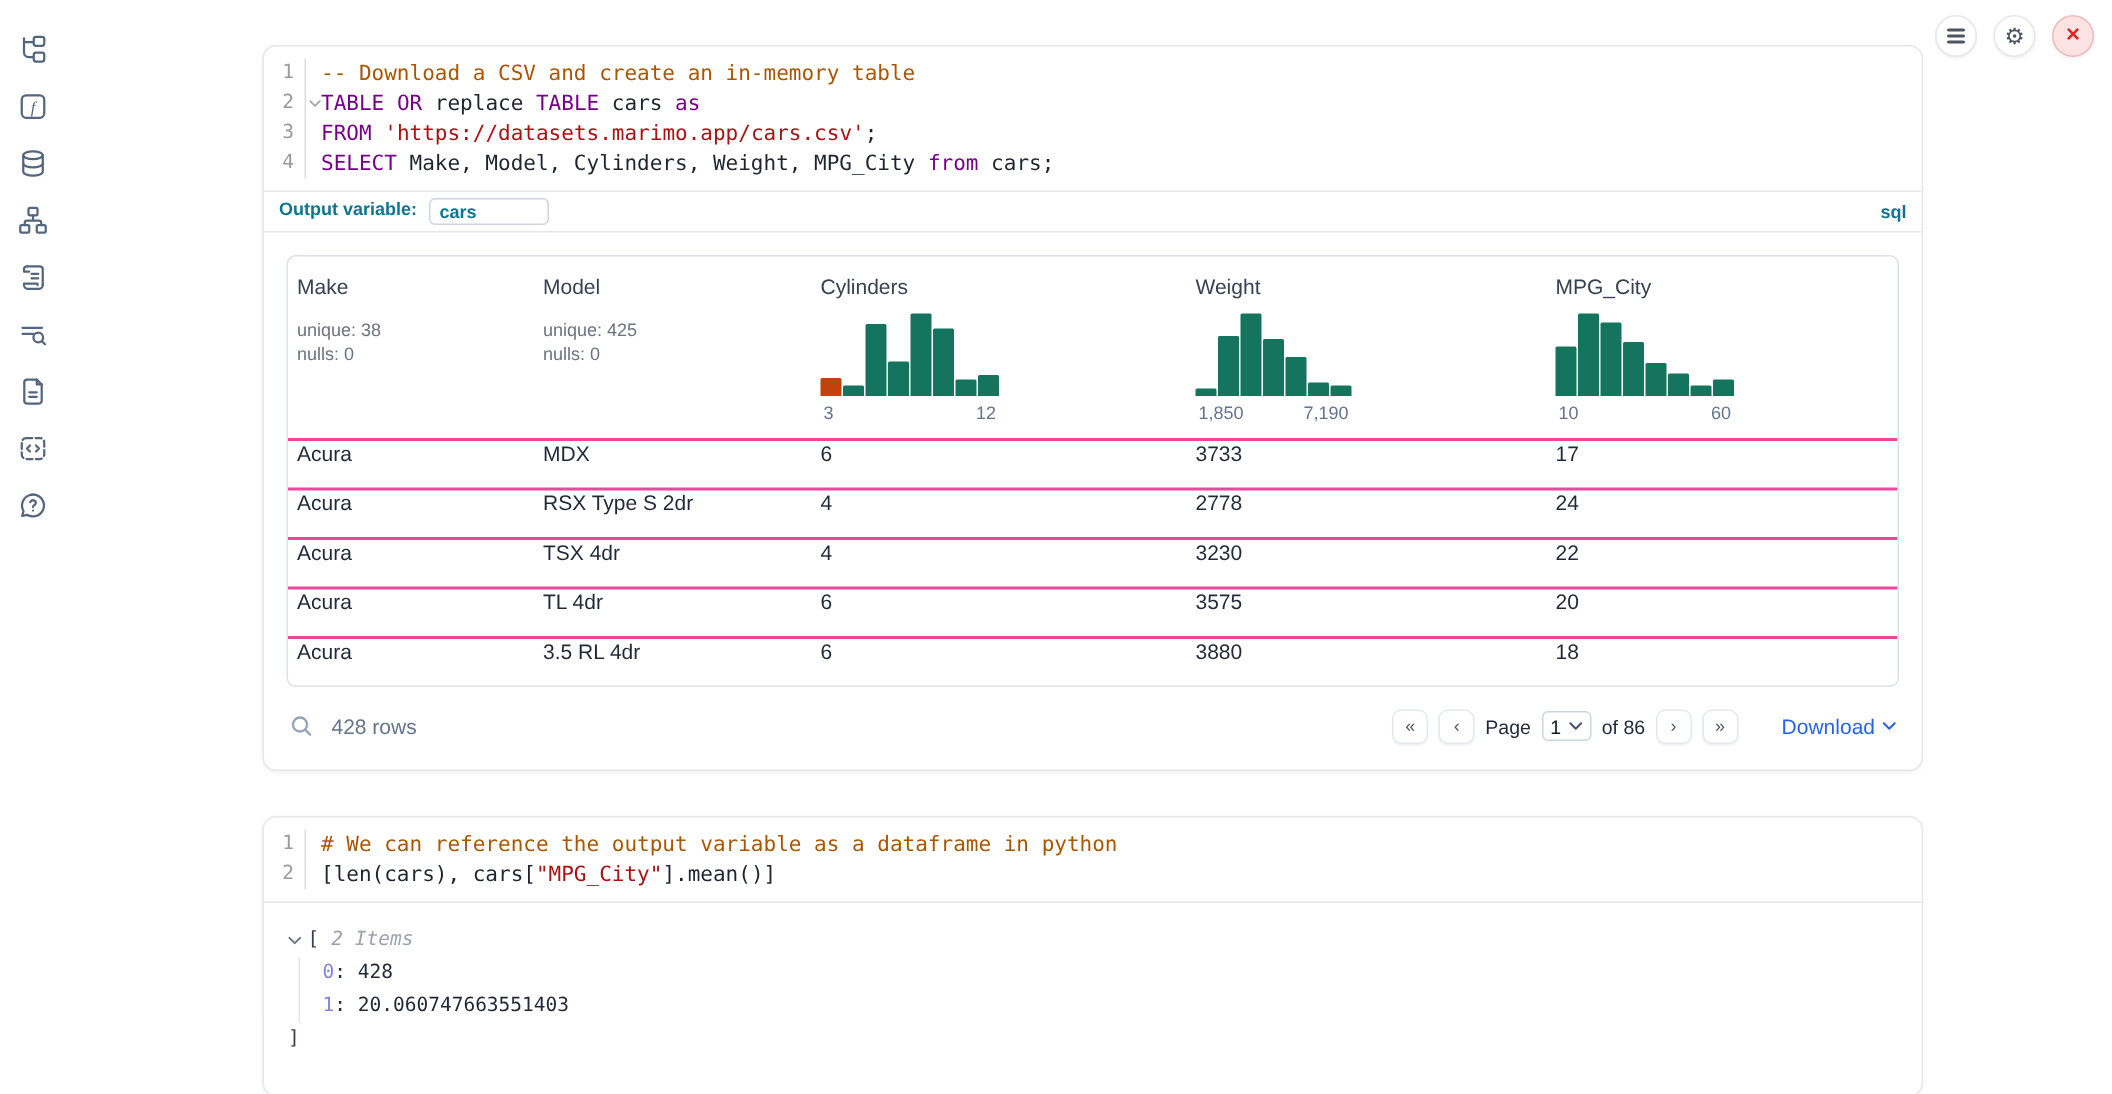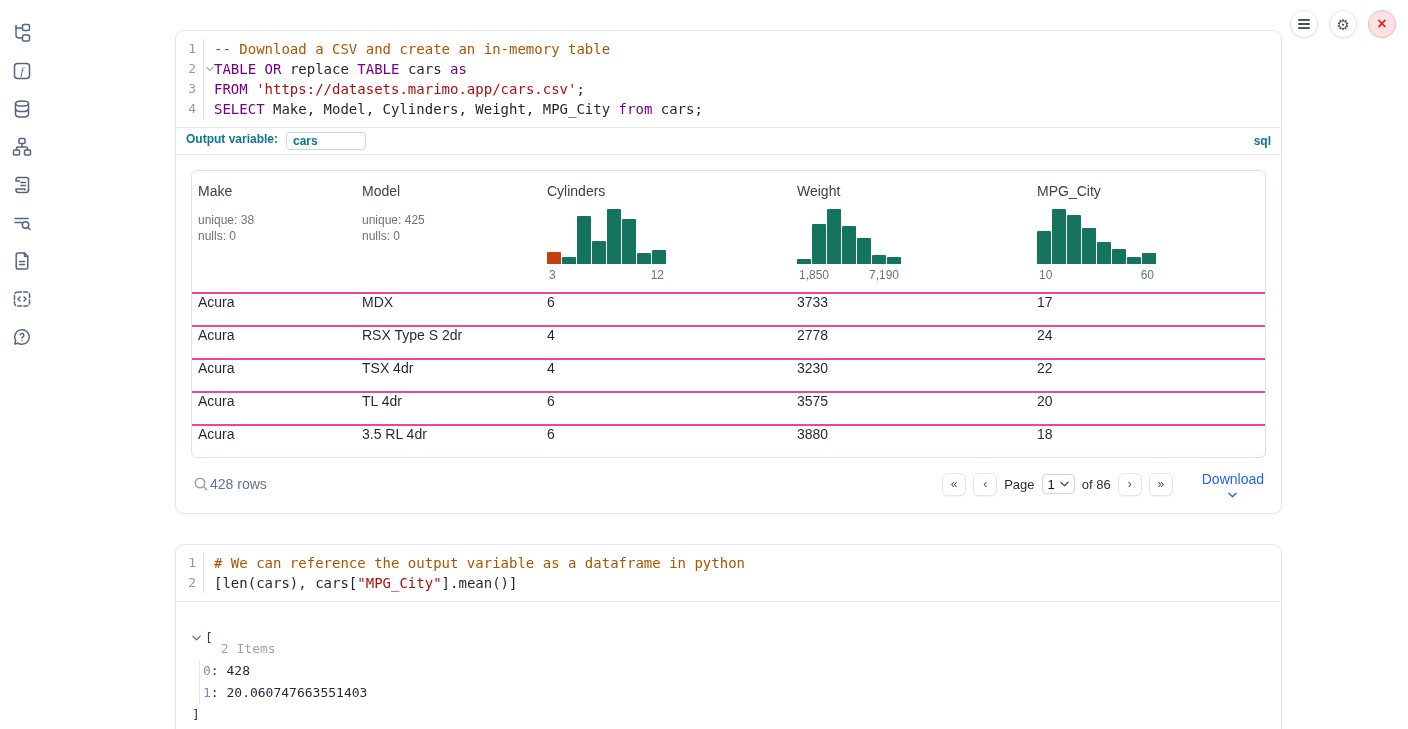--- a/index.html
+++ b/index.html
@@ -67,47 +67,47 @@
   .hist-bars { display:flex; align-items:flex-end; gap:1px; height:55px; }
   .hist-bar { width:14px; border-radius:1px 1px 0 0; }
   .hist-labels { display:flex; justify-content:space-between; font-size:12px;
                  color:#64748b; margin-top:4px; padding:0 2px; }
   .tbody .t-row { border-top:2px solid #ec4899; height:33px; align-items:flex-start; cursor:pointer; }
   .td-cell { padding:0 6px; font-size:14px; color:#1f2937; }
 
   
   .table-footer { display:flex; align-items:center; justify-content:space-between;
                   margin-top:12px; height:28px; padding:0 2px; }
-  .tf-left { display:flex; align-items:center; gap:1px;justify-content:space-between; }
+  .tf-left { display:flex; align-items:center; gap:12px;justify-content:space-between; }
   .search-icon { width:16px; height:16px; cursor:pointer; }
   .search-icon svg { width:16px; height:16px; stroke:#94a3b8; fill:none; stroke-width:1.6; stroke-linecap:round; }
   .row-count { font-size:14px; color:#64748b; }
   .tf-right { display:flex; align-items:center; gap:7px; }
   .pg-btn { min-width:24px; height:23px; border:1px solid #e2e8f0; border-radius:6px;
             background:#fff; box-shadow:0 1px 1px rgba(0,0,0,.05); color:#475569;
             font-size:12px; display:flex; align-items:center; justify-content:center;
             cursor:pointer; padding:0 5px; }
   .pg-text { font-size:13px; color:#1f2937;text-align:right; }
   .pg-select { display:flex; align-items:center; gap:5px; border:1px solid #cbd5e1;
                border-radius:4px; height:20px; padding:0 5px; font-size:13px;
                color:#111827; cursor:pointer; background:#fff; }
   .chev { width:9px; height:6px; color:#475569; }
   .download { margin-left:22px; display:flex; align-items:center; gap:5px;
-              color:#2563eb; font-size:14px; cursor:pointer;flex-direction:column; }
+              color:#2563eb; font-size:14px; cursor:pointer; }
   .download .chev { color:#2563eb; }
 
   
   .py-output { border-top:1px solid #e5e7eb; padding:14px 16px 26px 16px;
                font-family:"DejaVu Sans Mono", monospace; font-size:13px;
                color:#1f2937; line-height:22px; }
   .tree-head { display:flex; align-items:center; gap:4px; }
   .tree-chev { width:9px; height:6px; color:#6b7280; cursor:pointer; }
   .tree-bracket { color:#334155; }
-  .tree-items-label { color:#9ca3af; margin-left:4px;margin-top:22px; }
-  .tree-entries { margin-left:7px; border-left:1px solid #e5e7eb; padding-left:3px; }
+  .tree-items-label { color:#9ca3af; font-style:italic; margin-left:4px; }
+  .tree-entries { margin-left:7px; border-left:1px solid #e5e7eb; padding-left:15px; }
   .tree-key { color:#8087d8; }
 </style>
 </head>
 <body>
 
 <aside class="sidebar">
   <div class="side-icon">
     <svg viewBox="0 0 20 20">
         <path d="M4 2.5v9.5a3 3 0 0 0 3 3h3"></path>
         <path d="M4 5h6"></path>

